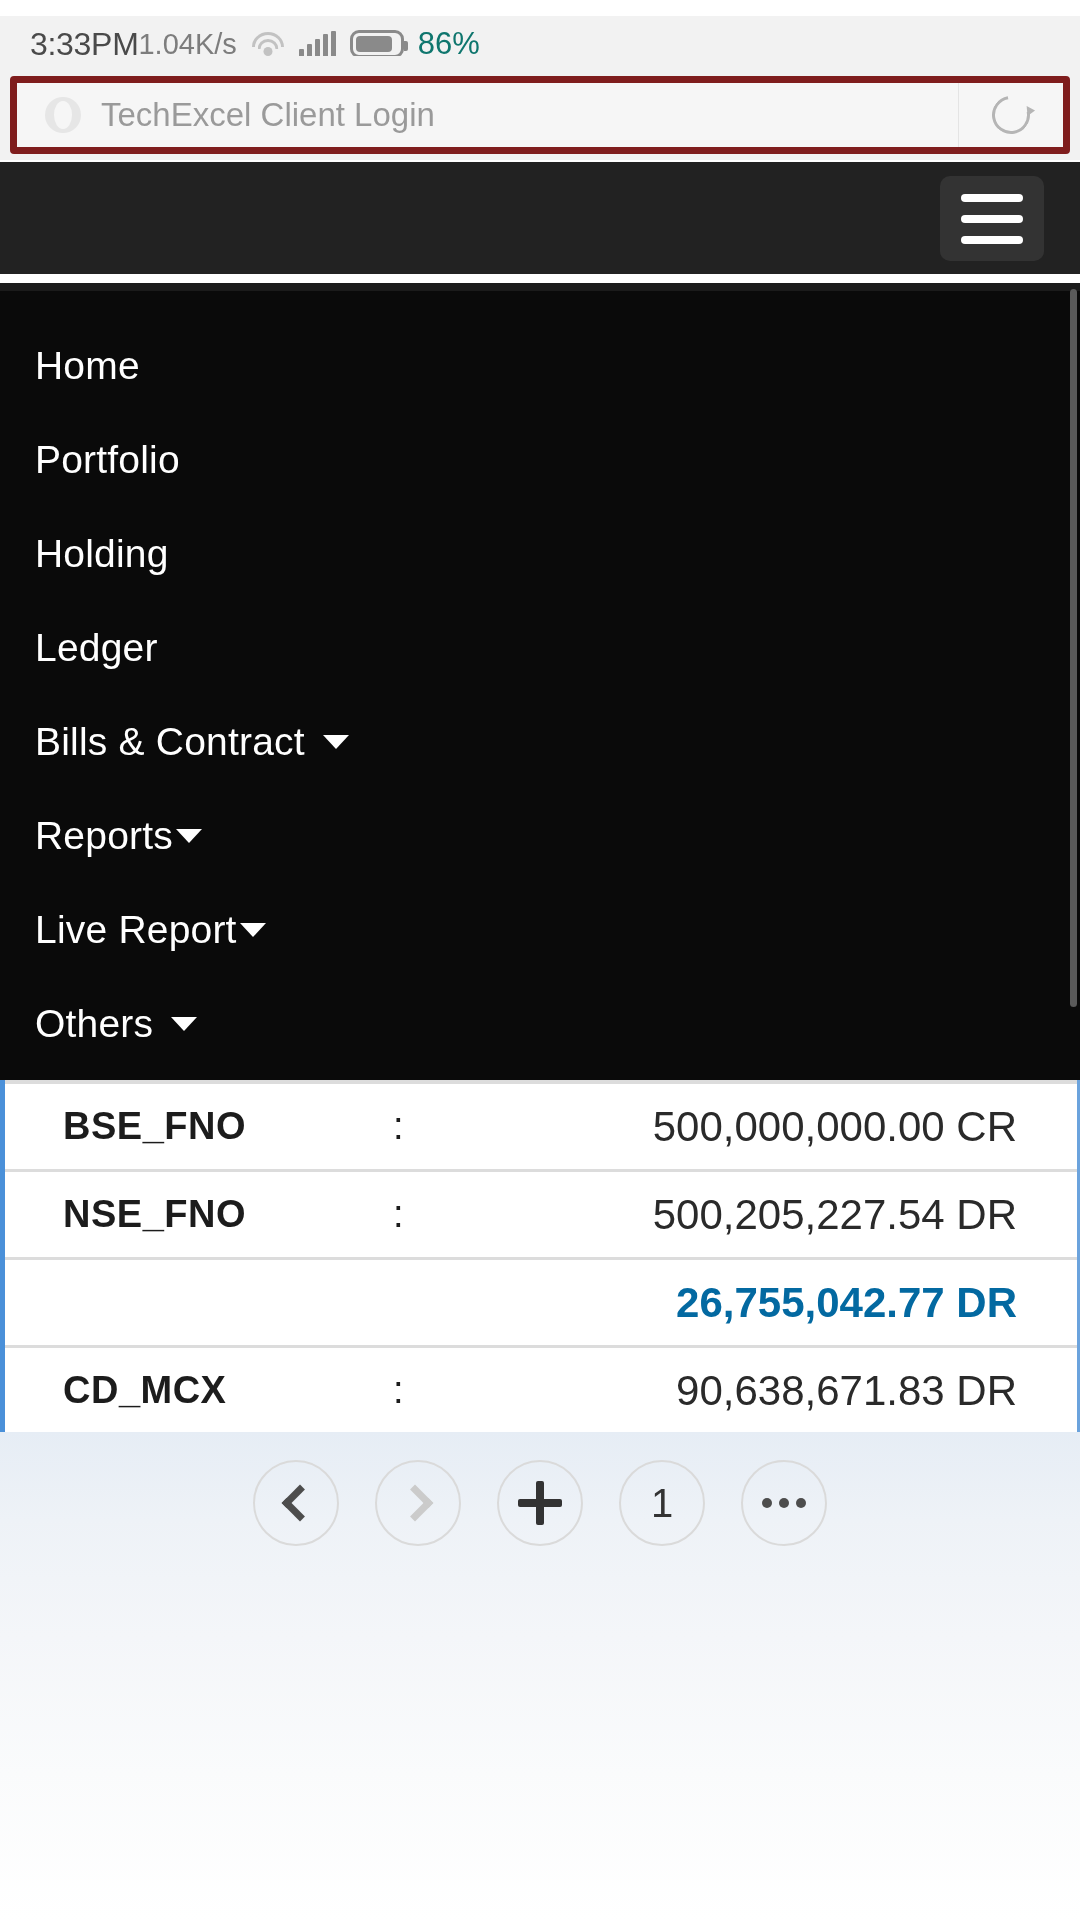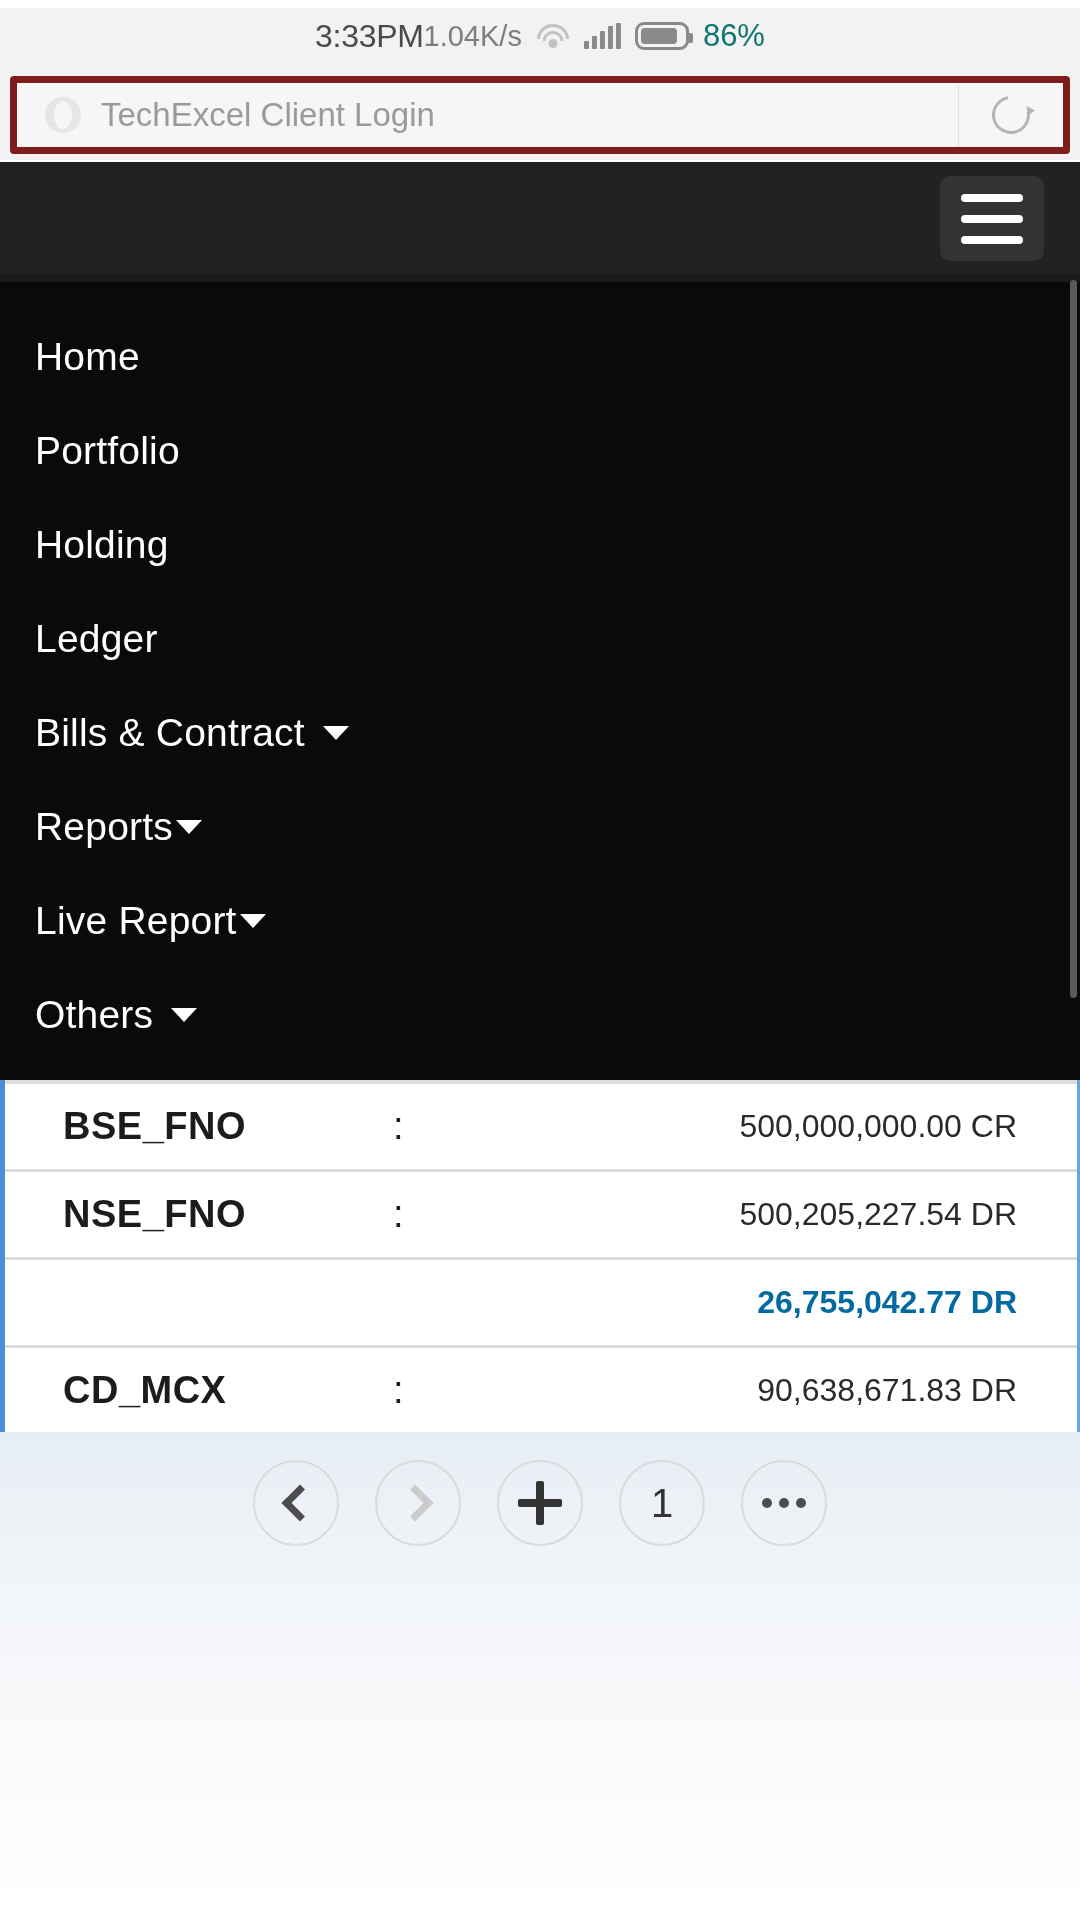--- a/index.html
+++ b/index.html
@@ -6,24 +6,24 @@
   html,body { width:1080px; height:1920px; }
   body {
     font-family:"Liberation Sans", sans-serif;
     background:#ffffff;
     overflow:hidden;
     position:relative;
   }
 
   
   .statusbar{
-    position:absolute; top:8px; left:0; width:1080px; height:56px;
+    position:absolute; top:16px; left:0; width:1080px; height:56px;
     background:#f2f2f2;
-    display:flex; align-items:center; justify-content:center;
-    padding:0 22px;
+    display:flex; align-items:center; justify-content:flex-start;
+    padding:0 30px;
   }
   .sb-time{ font-size:32px; color:#4a4a4a; font-weight:500; letter-spacing:-0.3px; }
   .sb-right{ display:flex; align-items:center; gap:14px; }
   .sb-speed{ font-size:29px; color:#7d7d7d; font-weight:500; }
 
   .ico-wifi{ width:34px; height:26px; position:relative; }
   .ico-wifi i{ position:absolute; left:50%; transform:translateX(-50%);
     border:3px solid #c2c2c2; border-bottom:none; border-radius:50% 50% 0 0 / 100% 100% 0 0; }
   .ico-wifi i:nth-child(1){ width:32px; height:15px; top:1px; }
   .ico-wifi i:nth-child(2){ width:21px; height:10px; top:8px; }
@@ -66,21 +66,21 @@
 
   
   .apphead{ position:absolute; top:162px; left:0; width:1080px; height:112px;
     background:#222222; }
   .hamburger{ position:absolute; right:36px; top:14px; width:104px; height:85px;
     background:#333333; border-radius:10px; display:flex; flex-direction:column;
     align-items:center; justify-content:center; gap:13px; }
   .hamburger span{ display:block; width:62px; height:8px; background:#ffffff; border-radius:4px; }
 
   
-  .navdrawer{ position:absolute; top:274px; left:0; width:1080px; height:806px;
+  .navdrawer{ position:absolute; top:283px; left:0; width:1080px; height:806px;
     background:#0a0a0a; padding-top:36px; overflow:hidden; }
   .nav-topline{ position:absolute; top:0; left:0; width:1080px; height:8px; background:#1b1b1b; }
   .nav-item{ height:94px; display:flex; align-items:center; padding-left:35px; }
   .nav-label{ font-size:39px; color:#ffffff; font-weight:400; letter-spacing:0.2px;
     white-space:nowrap; }
   .caret{ display:inline-block; width:0; height:0; flex:none;
     border-left:13px solid transparent; border-right:13px solid transparent;
     border-top:14px solid #ffffff; }
   .caret.gap-sm{ margin-left:3px; }
   .caret.gap-md{ margin-left:18px; }
@@ -91,21 +91,21 @@
   .datacard{ position:absolute; top:1080px; left:0; width:1080px; height:352px;
     background:#ffffff; border-left:5px solid #4a90d9; border-right:3px solid #6ba3dd;
     overflow:hidden; }
   .dc-topedge{ width:100%; height:4px; background:#dcdcdc; }
   .drow{ height:88px; display:flex; align-items:center;
     border-bottom:3px solid #dcdcdc; padding:0 60px 0 58px; }
   .drow:last-child{ border-bottom:3px solid #dcdcdc; }
   .d-key{ font-size:38px; font-weight:bold; color:#1c1c1c; letter-spacing:0.5px;
     width:330px; flex:none; }
   .d-sep{ font-size:38px; color:#1c1c1c; width:60px; flex:none; }
-  .d-val{ flex:1; text-align:right; font-size:32px; color:#2a2a2a; white-space:nowrap; }
+  .d-val{ flex:1; text-align:right; font-size:42px; color:#2a2a2a; white-space:nowrap; }
   .d-val.bold{ font-weight:bold; color:#0369a1; }
 
   
   .browsernav{ position:absolute; top:1432px; left:0; width:1080px; height:488px;
     background:linear-gradient(180deg,#e6edf5 0%,#eef2f7 18%,#f4f6f9 42%,#fafbfc 70%,#ffffff 100%);
   }
   .bn-row{ position:absolute; top:28px; left:0; width:1080px;
     display:flex; justify-content:center; align-items:center; gap:36px; }
   .bn-btn{ width:86px; height:86px; border:2px solid #dadada; border-radius:50%;
     background:transparent; display:flex; align-items:center; justify-content:center; }

